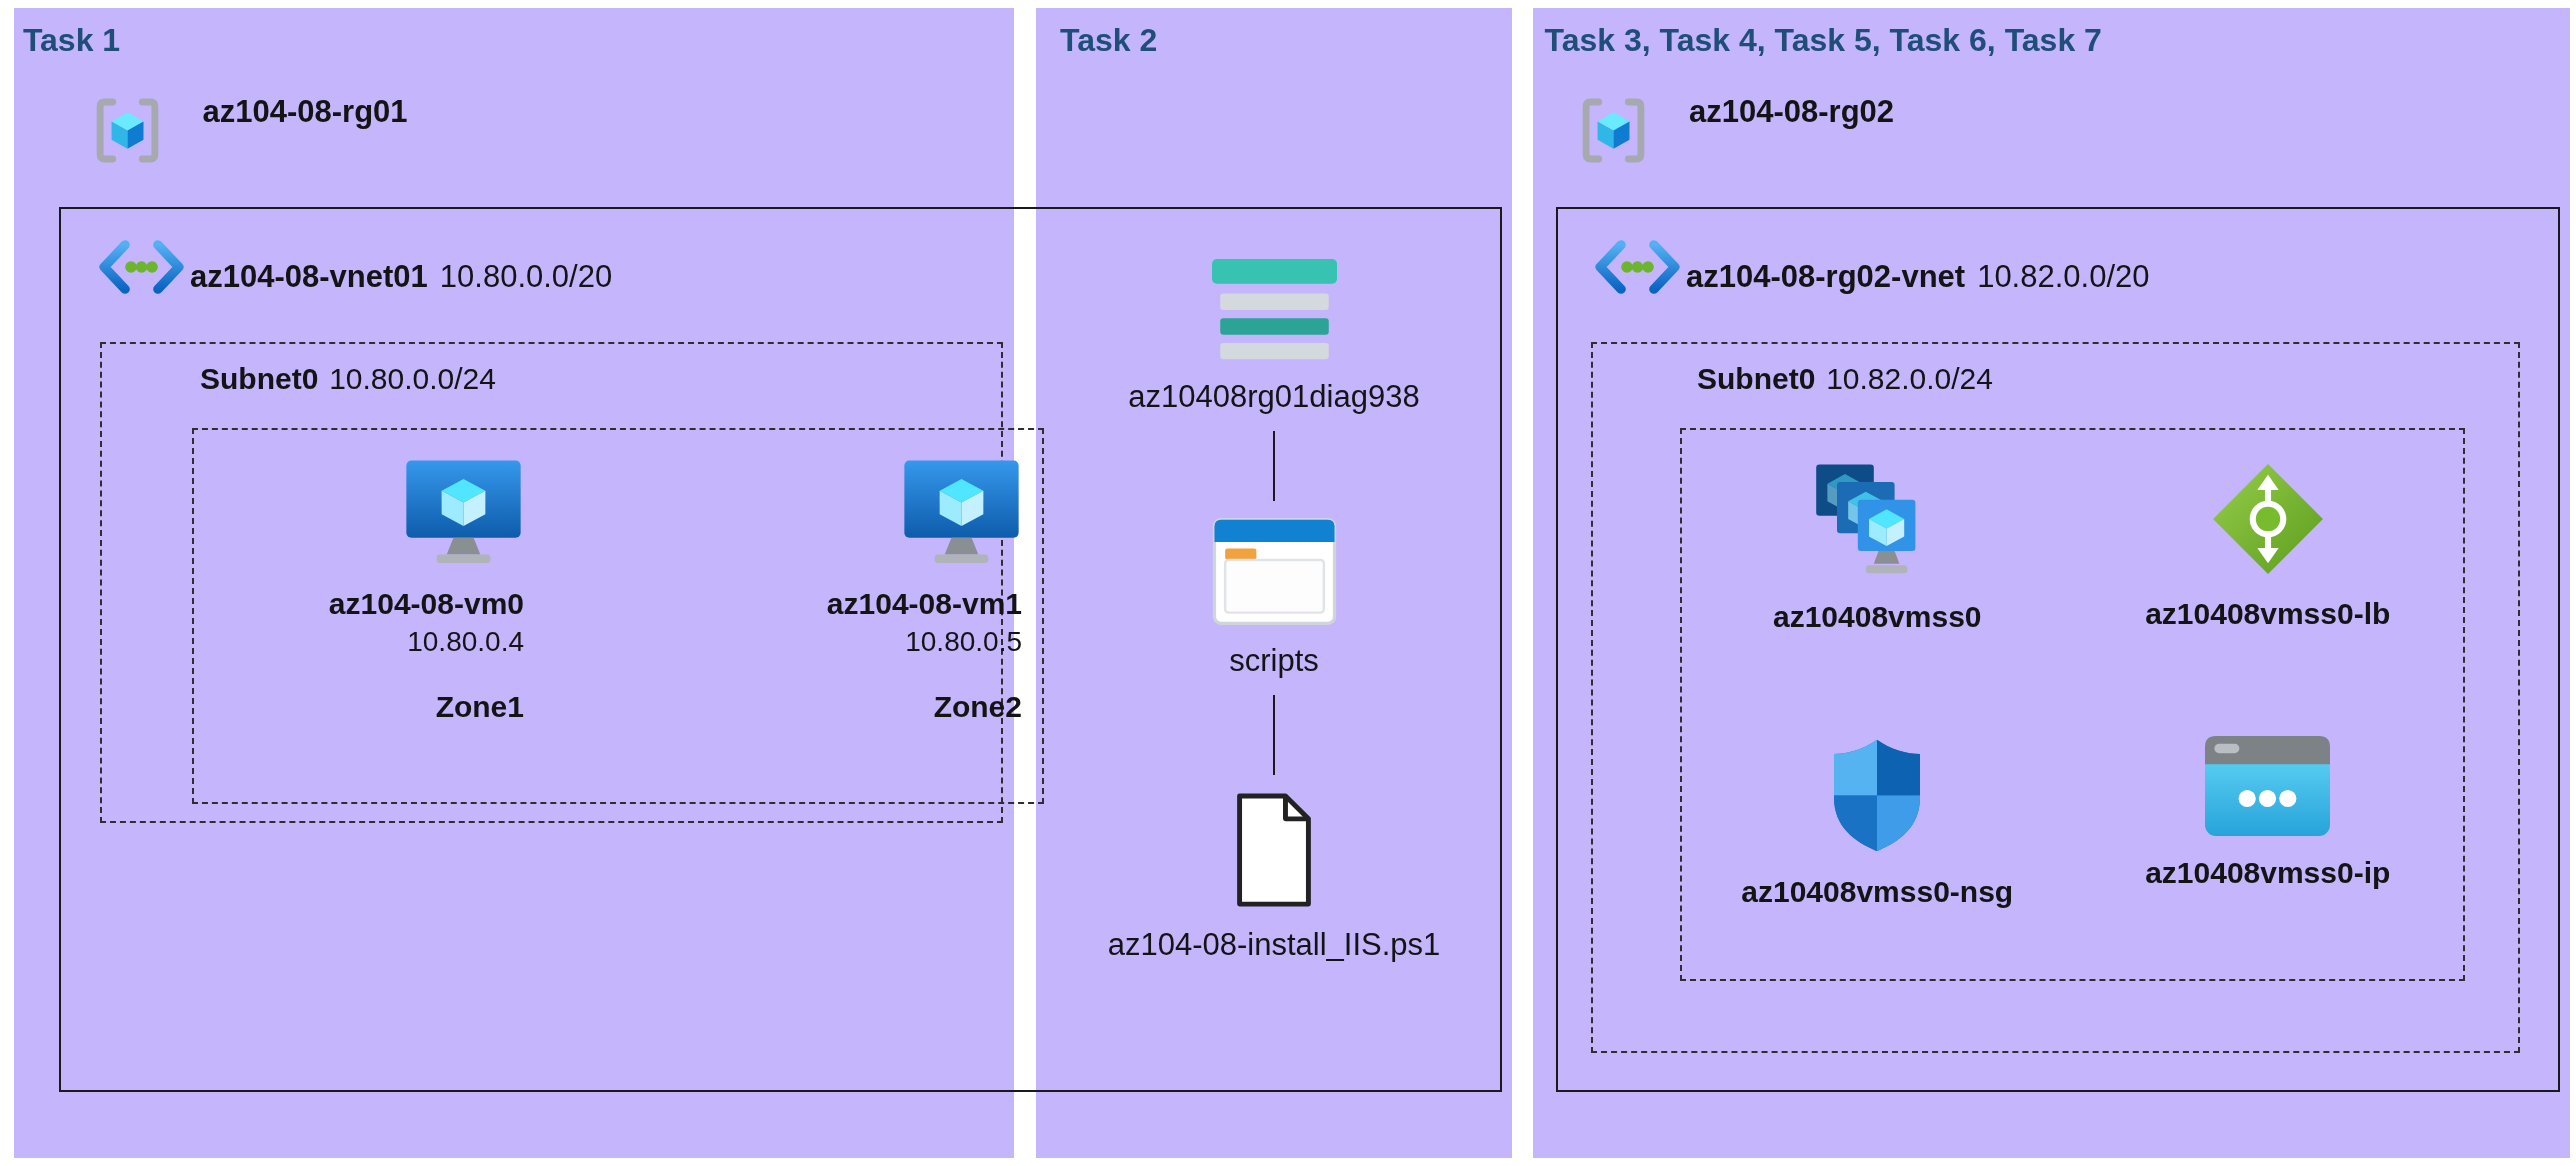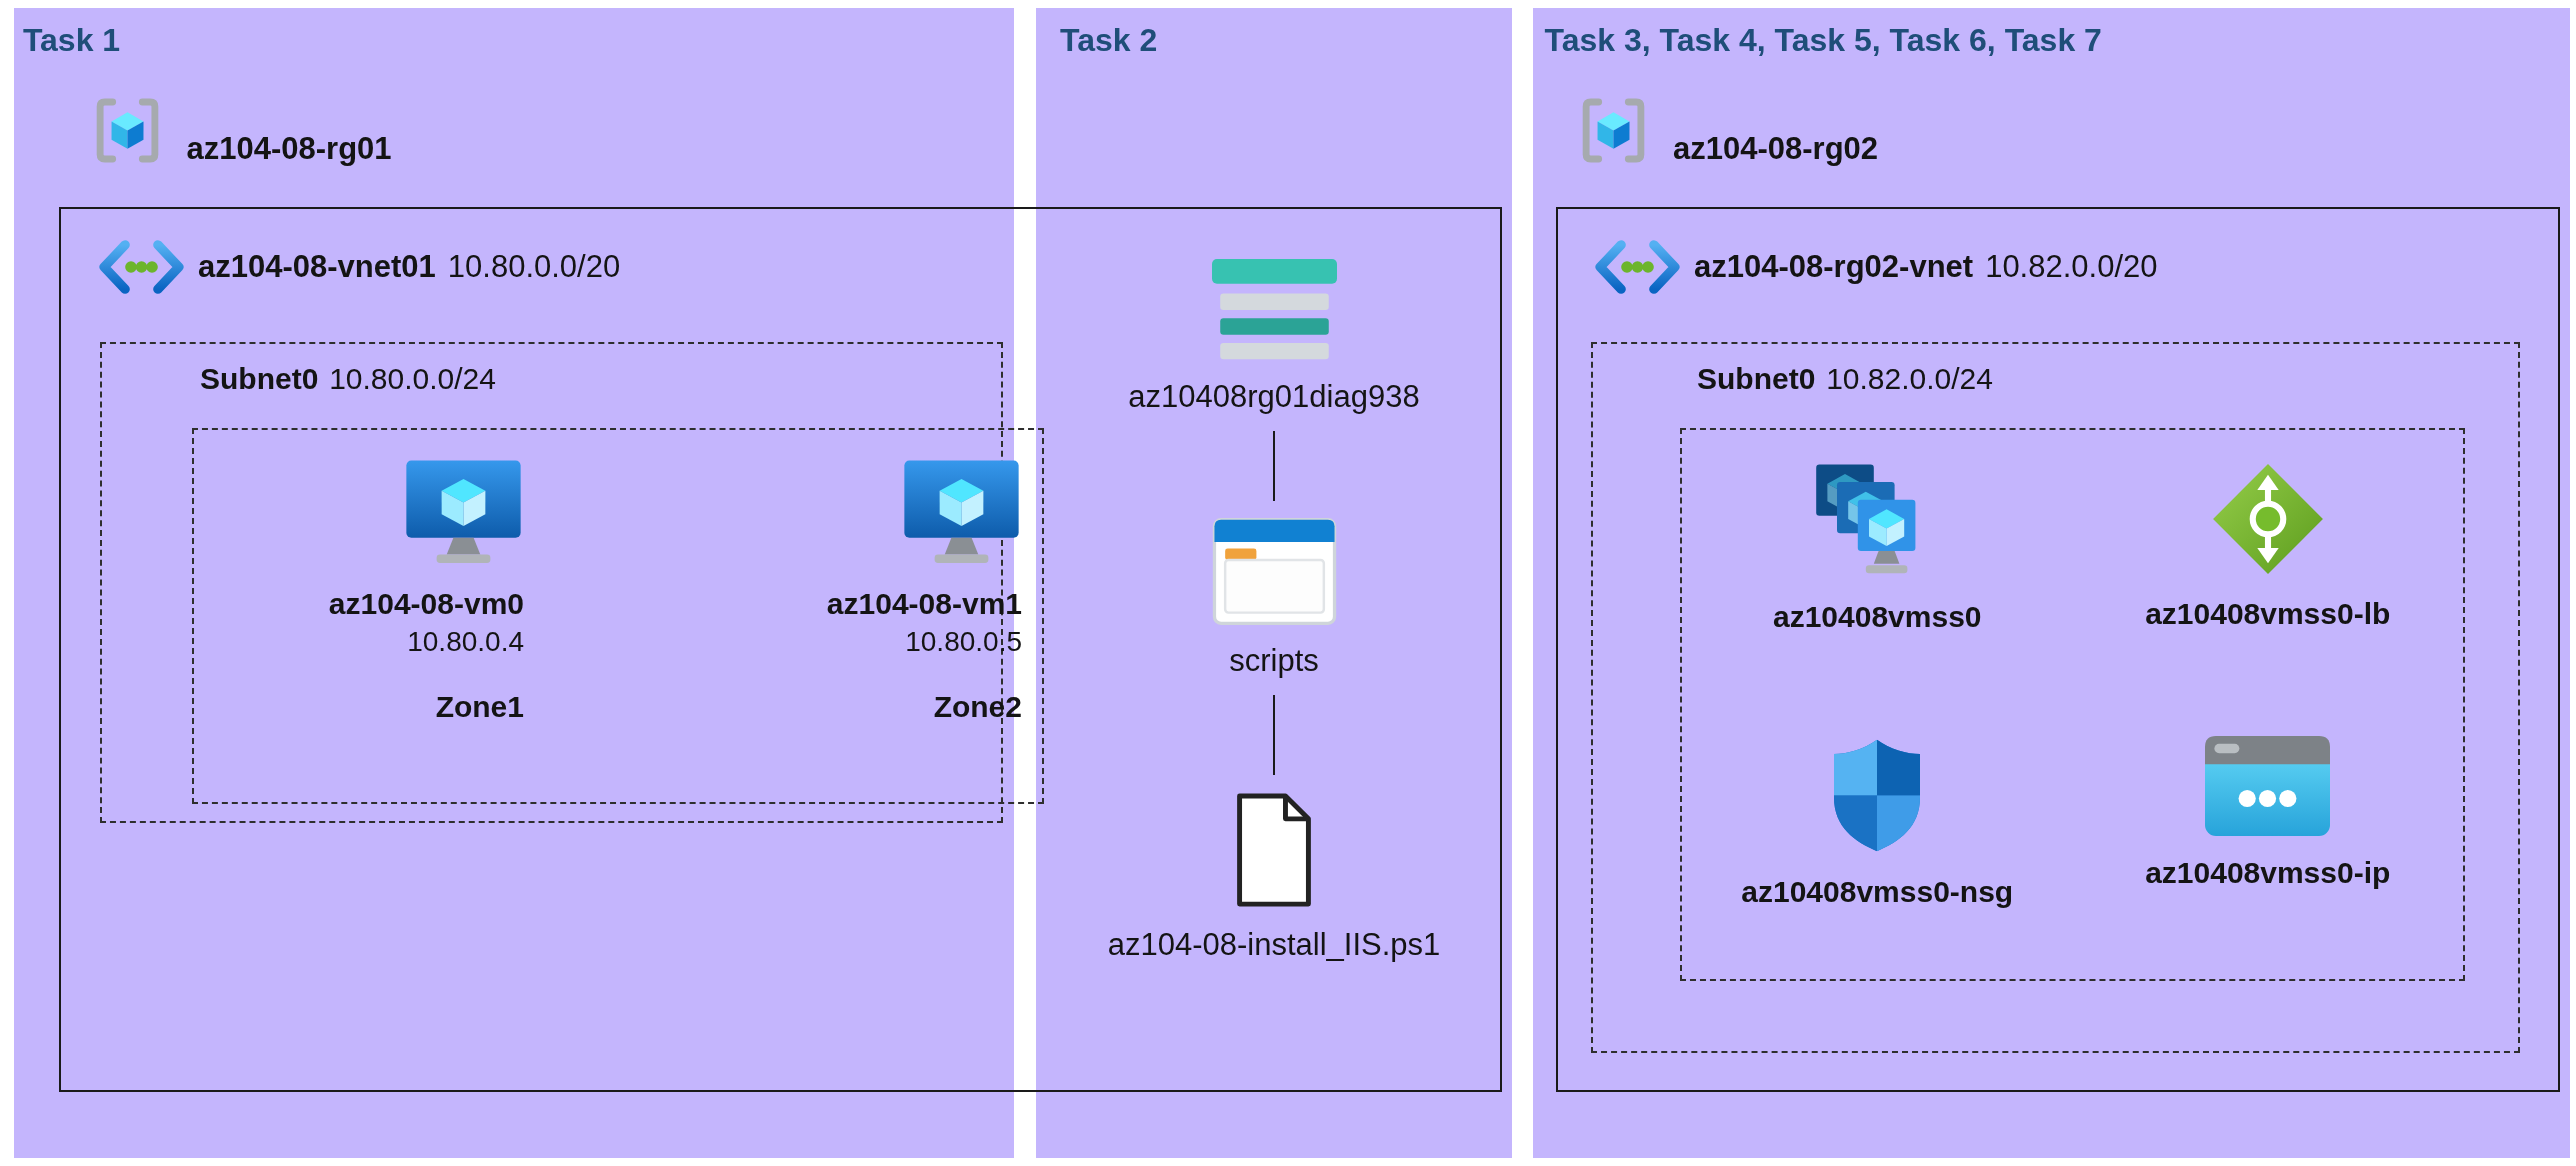--- a/index.html
+++ b/index.html
@@ -6,27 +6,27 @@
   body{
     width:2576px;height:1166px;position:relative;overflow:hidden;
     background:#ffffff;color:#141414;
     font-family:"Liberation Sans", sans-serif;
   }
   .panel{position:absolute;top:8px;height:1150px;background:#c4b5fd}
   #panel-task1{left:13.5px;width:1000px}
   #panel-task2{left:1036px;width:476px}
   #panel-task3{left:1533px;width:1037px}
   .panel-title{position:absolute;top:13.5px;font-size:32px;font-weight:700;color:#1f4e79;white-space:nowrap}
-  .rg-row{position:absolute;display:flex;align-items:flex-end;gap:23px}
+  .rg-row{position:absolute;display:flex;align-items:flex-start;gap:39px}
   .res-name{font-size:31px;font-weight:700;white-space:nowrap}
   .cidr{font-size:31px;font-weight:400;margin-left:12px;white-space:nowrap}
   .vnet-box{position:absolute;border:2px solid #1a1a1a}
   #vnet-box-1{left:59px;top:207px;width:1439px;height:881px}
   #vnet-box-2{left:1556px;top:207px;width:1000px;height:881px}
-  .vnet-row{position:absolute;display:flex;align-items:center;gap:12px}
+  .vnet-row{position:absolute;display:flex;align-items:flex-end;gap:4px}
   .subnet-box{position:absolute;border:2px dashed #2e2e2e}
   .subnet-label{position:absolute;font-size:30px;white-space:nowrap}
   .subnet-label .sn{font-weight:700}
   .subnet-label .sc{font-weight:400;margin-left:10.8px}
   .inner-box{position:absolute;border:2px dashed #2e2e2e}
   #inner-box-1{display:flex;justify-content:space-between;padding:27px 20px 0 47px}
   .vm-col{width:283px;display:flex;flex-direction:column;align-items:flex-end}
   .vm-name{font-size:30px;font-weight:700;margin-top:19px;white-space:nowrap}
   .vm-ip{font-size:28px;font-weight:400;margin-top:5.4px;white-space:nowrap}
   .zone{font-size:30px;font-weight:700;margin-top:32px;white-space:nowrap}

